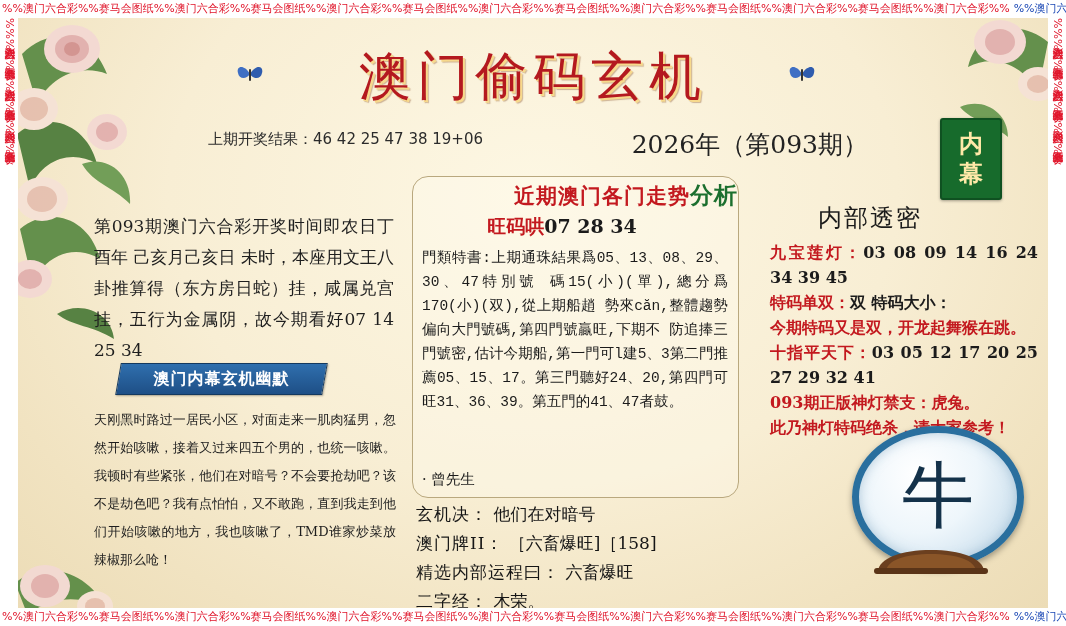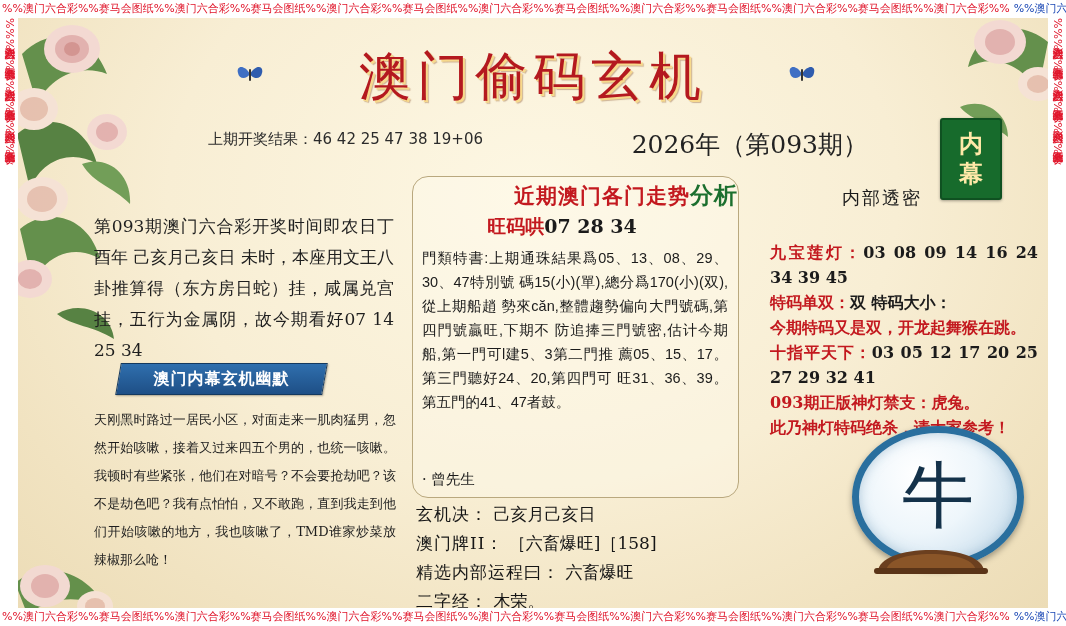--- a/index.html
+++ b/index.html
@@ -150,41 +150,41 @@
     position:absolute; left:384px; top:196px; width:320px;
     text-align:center;
     font-family:"DejaVu Serif", serif;
     font-size:19px; font-weight:bold;
     color:#c3191f;
   }
   .mid-hot .nums { color:#1b1b1b; }
   .mid-body {
     position:absolute; left:404px; top:228px; width:306px;
     font-size:14.5px; line-height:24px; color:#1b1b1b;
-    font-family:Liberation Sans, sans-serif;
+    font-family:Liberation Mono, monospace;
     text-align:justify;
   }
   .mid-sign {
     position:absolute; left:404px; top:452px; width:306px;
     font-size:14.5px; color:#1b1b1b;
     font-family:"DejaVu Serif", serif;
   }
 
   .mid-foot {
     position:absolute; left:398px; top:482px; width:330px;
     font-size:17px; line-height:29px; color:#161616;
     font-family:"DejaVu Serif", serif;
   }
   .mid-foot .lbl { letter-spacing:1px; }
 
   
   .right-title {
-    position:absolute; right:126px; top:168px;
+    position:absolute; right:126px; top:184px;
     font-family:Liberation Serif, serif;
-    font-size:18px; letter-spacing:2px; color:#1b1b1b;
+    font-size:24px; letter-spacing:2px; color:#1b1b1b;
   }
   .rightcol {
     position:absolute; left:752px; top:222px; width:268px;
     font-size:16px; line-height:25px;
     font-family:"DejaVu Serif", serif;
     color:#c3191f;
     font-weight:bold;
     text-align:justify;
   }
   .rightcol .blk { color:#1b1b1b; }
@@ -324,21 +324,21 @@
     </div>
     <div class="mid-hot">
       <span>旺码哄</span><span class="nums">07  28  34</span>
     </div>
     <div class="mid-body">門類特書:上期通珠結果爲05、13、08、29、30、47特別號 碼15(小)(單),總分爲170(小)(双),從上期船趙 勢來căn,整體趨勢偏向大門號碼,第四門號贏旺,下期不 防追捧三門號密,估计今期船,第一門可l建5、3第二門推 薦05、15、17。第三門聽好24、20,第四門可 旺31、36、39。第五門的41、47者鼓。</div>
     <div class="mid-sign">· 曾先生</div>
 
     <div class="mid-foot">
       <div>
         <span class="lbl">玄机决：</span>
-        <span>己亥月己亥日</span>
+        <span>他们在对暗号</span>
       </div>
       <div>
         <span class="lbl">澳门牌II：</span>
         <span>［六畜爆旺]［158]</span>
       </div>
       <div>
         <span class="lbl">精选内部运程曰：</span>
         <span>六畜爆旺</span>
       </div>
       <div>

